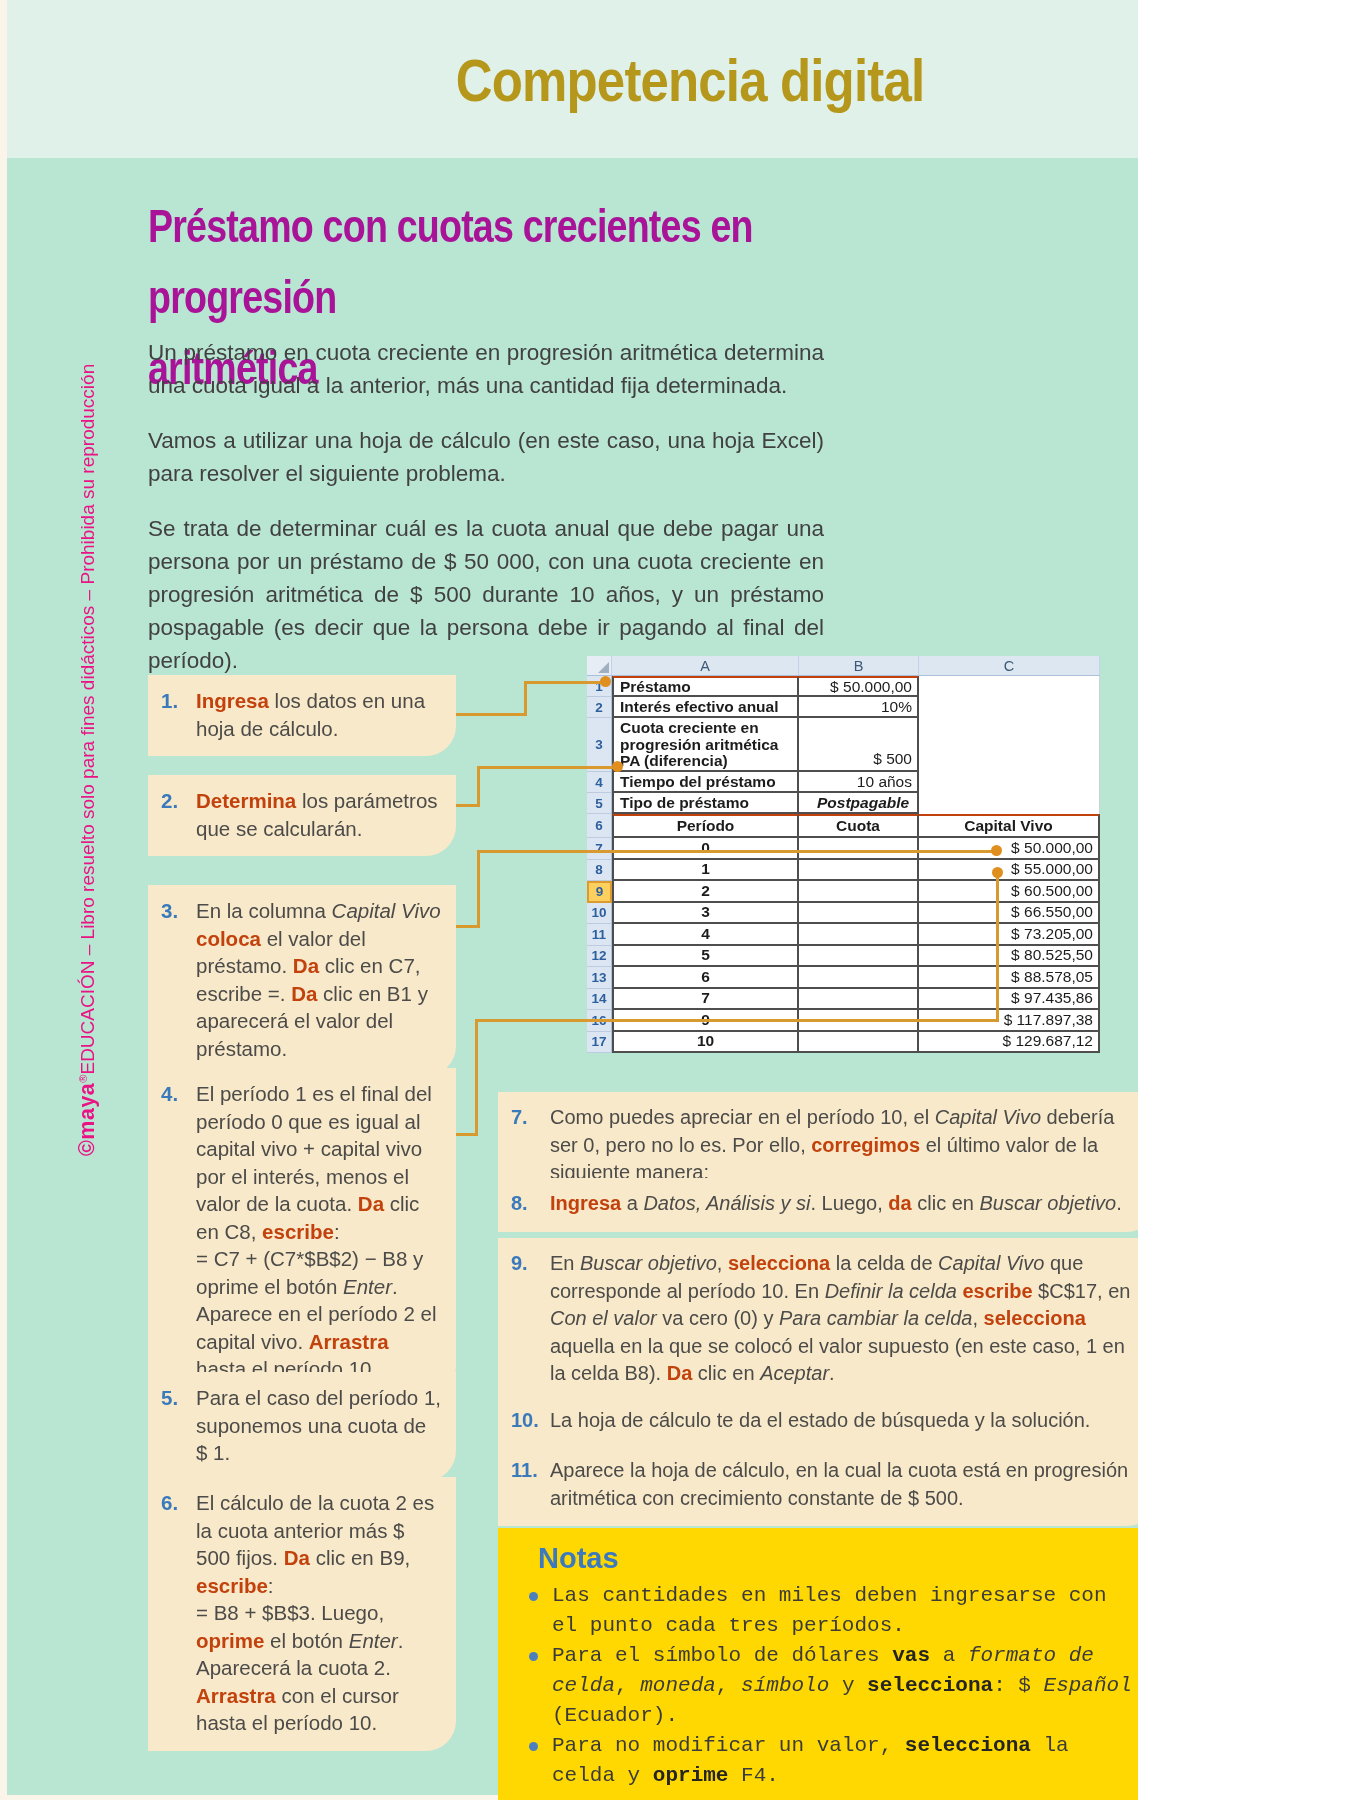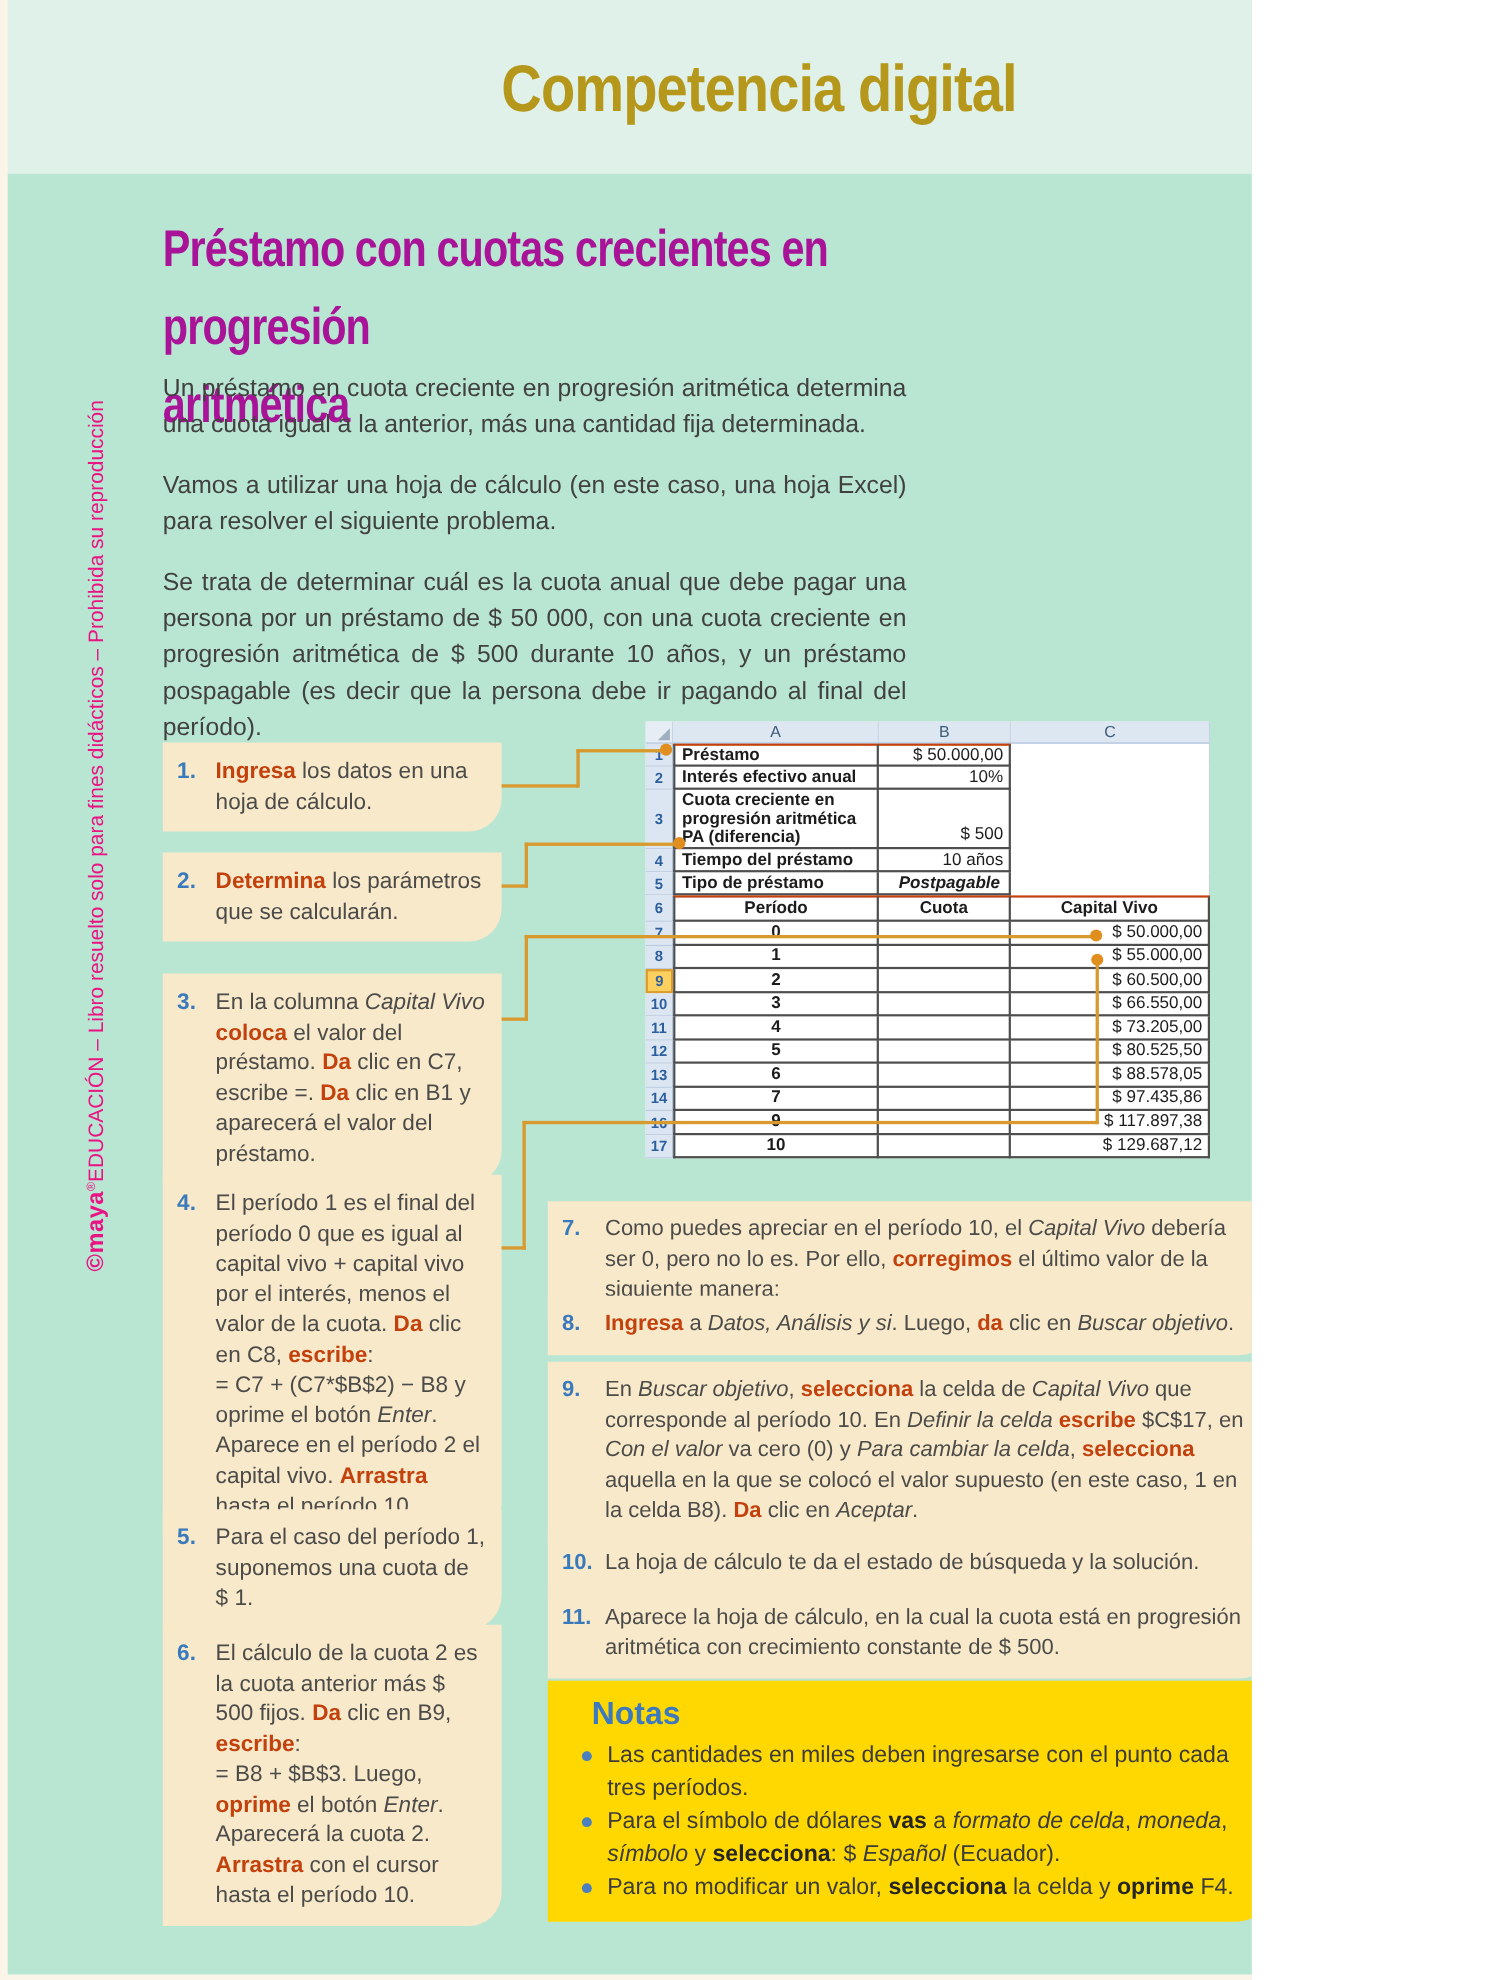--- a/index.html
+++ b/index.html
@@ -53,21 +53,21 @@
   .sr1{top:1092px}.sr2{top:1178px}.sr3{top:1238px}.sr4{top:1395px}.sr5{top:1445px}
 
   
   .notes{
     position:absolute;left:498px;top:1528px;width:660px;background:#fed800;
     border-bottom-right-radius:34px;padding:12px 22px 16px 22px;box-sizing:border-box;
   }
   .notes-title{color:#3c79bf;font-weight:bold;font-size:29px;margin:2px 0 6px 18px;}
   .notes ul{list-style:none;margin:0;padding:0;}
   .notes li{
-    position:relative;padding-left:32px;color:#3c3b39;font-size:21px;line-height:30px;
+    position:relative;padding-left:32px;color:#3c3b39;font-size:21px;line-height:30px;font-family:Liberation Mono, monospace;
   }
   .notes li::before{
     content:"";position:absolute;left:9px;top:11px;width:9px;height:9px;border-radius:50%;
     background:#4b7fbe;
   }
   .notes b{color:#262522;}
 
   
   .sheet{position:absolute;left:587px;top:656px;width:513px;background:#ffffff;}
   .srow{display:flex;}

